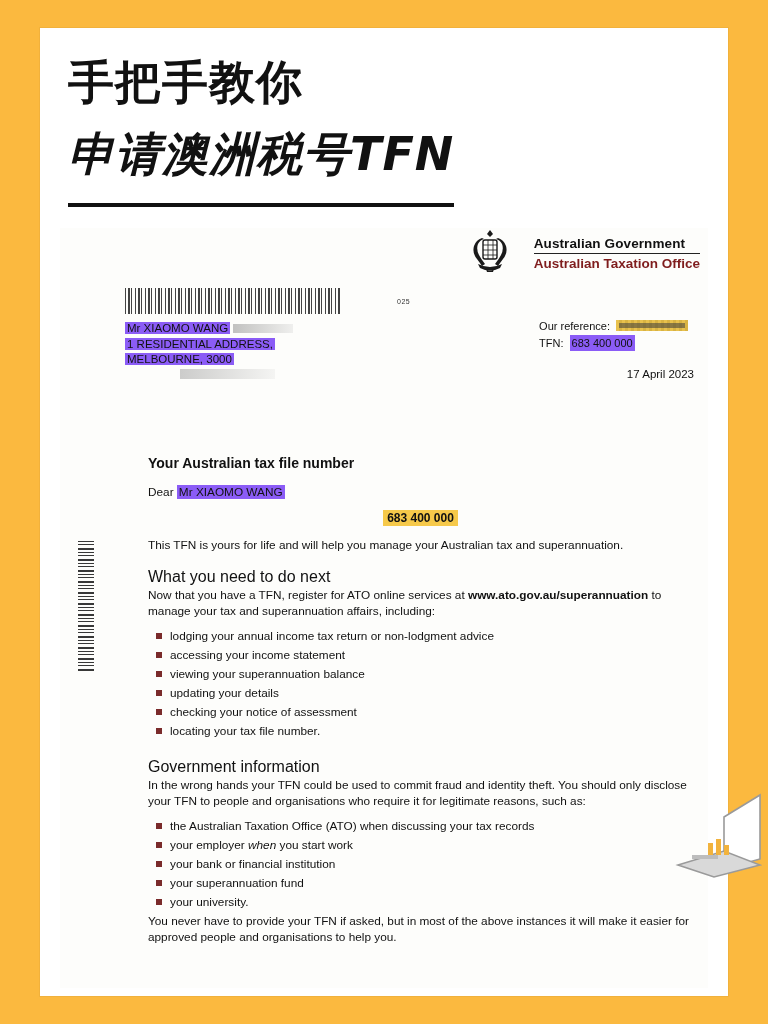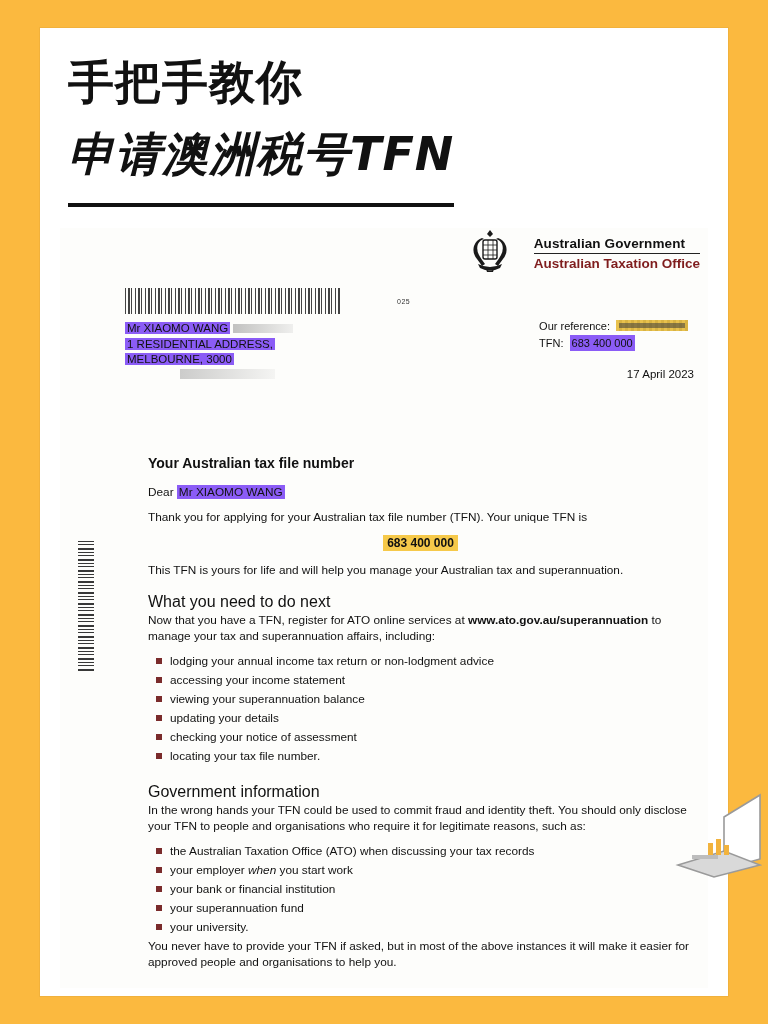--- a/index.html
+++ b/index.html
@@ -335,21 +335,20 @@
     <div class="barcode-side"></div>
 
     <div class="body">
       <h1>Your Australian tax file number</h1>
 
       <p class="dear">
         <span>Dear</span>
         <span class="hl">Mr XIAOMO WANG</span>
       </p>
 
-      <p>Thank you for applying for your Australian tax file number (TFN). Your unique TFN is</p>
 
       <div class="tfn-center">
         <span class="tfn-box">683 400 000</span>
       </div>
 
       <p>This TFN is yours for life and will help you manage your Australian tax and superannuation.</p>
 
       <div class="sec-title">What you need to do next</div>
       <p>
         <span>Now that you have a TFN, register for ATO online services at </span><span class="bold-link">www.ato.gov.au/superannuation</span><span> to manage your tax and superannuation affairs, including:</span>

